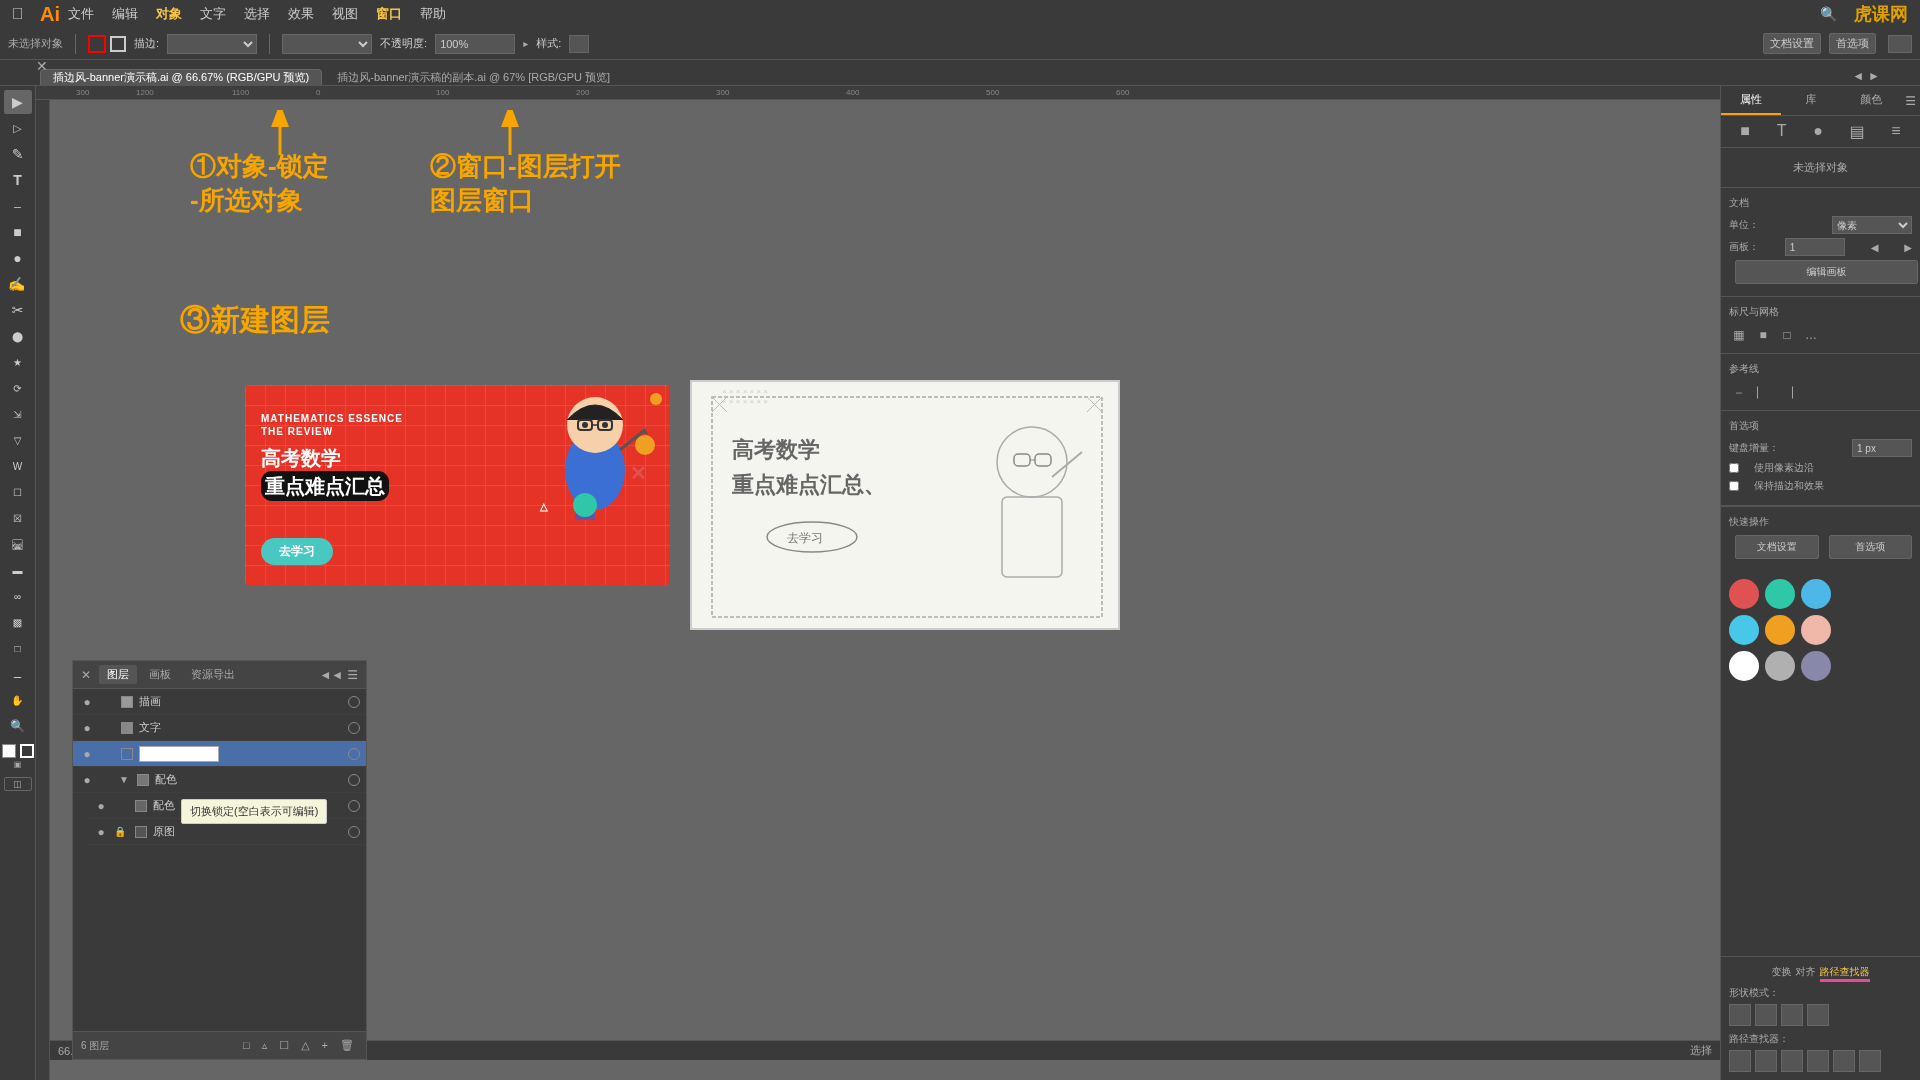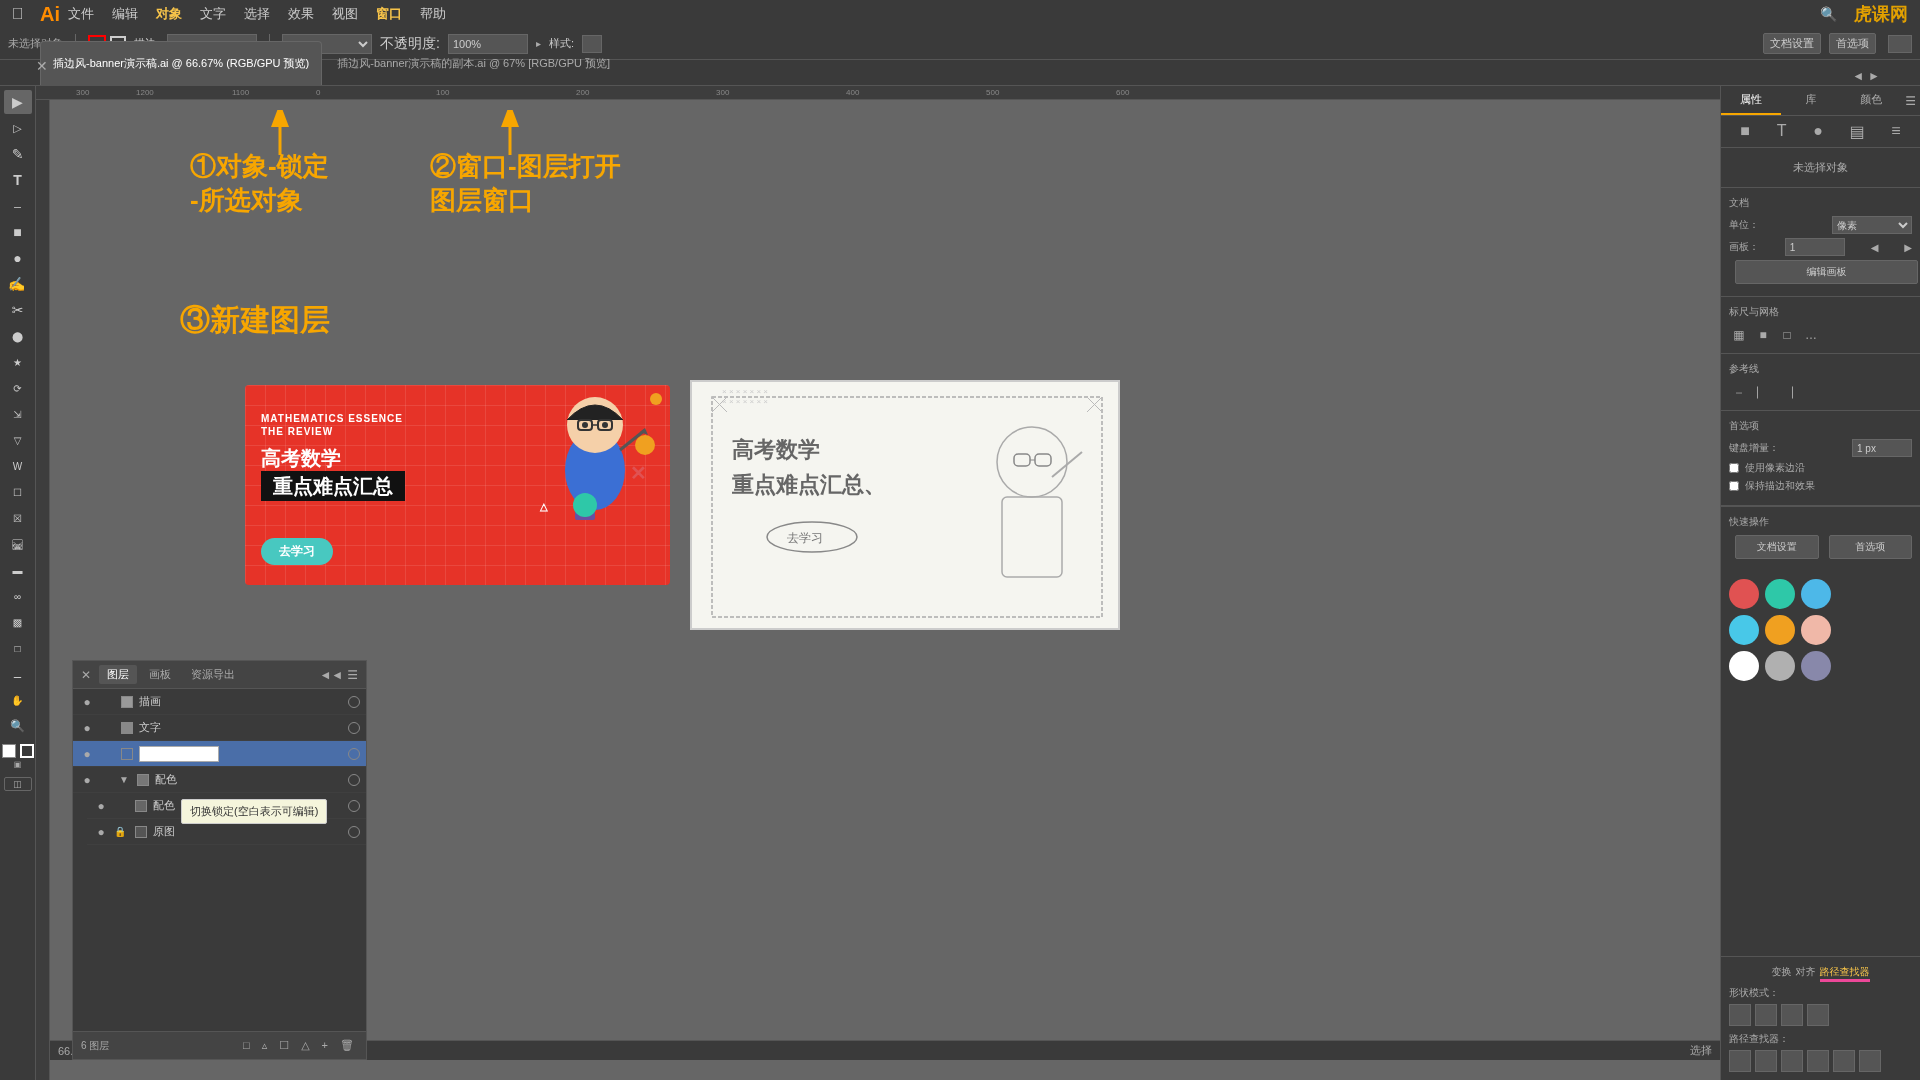--- a/index.html
+++ b/index.html
@@ -32,21 +32,21 @@
       width: 80px; height: 20px; background: #555; border: 1px solid #666;
       color: #ccc; font-size: 11px; padding: 0 4px;
     }
 
     
     #tabsbar {
       width: 100%; height: 26px; background: #3a3a3a;
       display: flex; align-items: flex-end; padding: 0 40px; border-bottom: 1px solid #555;
     }
     .tab {
-      padding: 14px 12px; font-size: 11px; color: #aaa; cursor: pointer;
+      padding: 0 12px; font-size: 11px; color: #aaa; cursor: pointer;
       border-top-left-radius: 4px; border-top-right-radius: 4px;
       border: 1px solid transparent; border-bottom: none; margin-right: 2px;
     }
     .tab.active { background: #555; color: #fff; border-color: #666; }
 
     
     #main-layout {
       display: flex; height: calc(1080px - 86px); position: relative;
     }
 
@@ -195,21 +195,21 @@
       display: flex; align-items: center; padding: 0 8px; gap: 4px; font-size: 10px; color: #aaa;
     }
     .layers-footer-btn { padding: 2px 4px; cursor: pointer; color: #aaa; font-size: 11px; }
 
     
     .tooltip-box {
       position: absolute; background: #f5f5dc; color: #333; font-size: 11px;
       padding: 4px 8px; border: 1px solid #ccc; border-radius: 2px; white-space: nowrap;
       z-index: 100; pointer-events: none;
     }
-    .checkbox-row { display: flex; align-items: center; gap: 6px; font-size: 10px; color: #aaa; margin-bottom: 4px; }
+    .checkbox-row { display: flex; align-items: center; gap: 15px; font-size: 10px; color: #aaa; margin-bottom: 4px; }
     .r-checkbox { width: 10px; height: 10px; }
     .quick-action-section { padding: 8px; border-top: 1px solid #555; }
     .quick-title { font-size: 10px; color: #aaa; margin-bottom: 6px; }
     .quick-btn-row { display: flex; gap: 4px; }
 
     
     #right-panel-bottom {
       padding: 8px; border-top: 1px solid #555; font-size: 10px; color: #aaa;
     }
   </style>
@@ -238,21 +238,21 @@
   <span style="font-size:11px; color:#aaa;">未选择对象</span>
   <span class="toolbar-sep"></span>
   <div style="display:flex;align-items:center;gap:2px;">
     <div style="width:18px;height:18px;border:2px solid #f00;background:transparent;"></div>
     <div style="width:16px;height:16px;border:2px solid #ccc;background:transparent;margin-left:2px;"></div>
   </div>
   <span style="font-size:11px;">描边:</span>
   <select class="toolbar-input" style="width:90px;"></select>
   <span class="toolbar-sep"></span>
   <select class="toolbar-input" style="width:90px;"></select>
-  <span style="font-size:14px;">不透明度:</span>
+  <span style="font-size:11px;">不透明度:</span>
   <input class="toolbar-input" type="text" value="100%" style="">
   <span style="color:#aaa;font-size:10px;">▸</span>
   <span style="font-size:11px;">样式:</span>
   <div style="width:20px;height:18px;background:#555;border:1px solid #666;"></div>
   <div style="flex:1;"></div>
   <button class="toolbar-btn">文档设置</button>
   <button class="toolbar-btn">首选项</button>
   <div style="width:24px;height:18px;background:#555;border:1px solid #666;margin-left:4px;"></div>
 </div>
 
@@ -372,21 +372,21 @@
 
       <div id="banner-red">
         <div class="banner-grid-lines"></div>
         <div class="banner-math-text">
           <div style="font-size:10px;letter-spacing:1px;font-weight:bold;color:#fff;">MATHEMATICS ESSENCE</div>
           <div style="font-size:10px;letter-spacing:1px;font-weight:bold;color:#fff;margin-top:2px;">THE REVIEW</div>
         </div>
         <div style="position:absolute;top:60px;left:16px;color:#fff;font-size:20px;font-weight:900;line-height:1.3;">
           <div>高考数学</div>
           <div style="display:flex;align-items:center;gap:4px;">
-            <span style="background:#111;padding:2px 12px;">重点难点汇总</span>
+            <span style="background:#111;padding:2px 4px;border-radius:11px;">重点难点汇总</span>
           </div>
         </div>
         <div style="position:absolute;bottom:20px;left:16px;background:#48c8c0;color:#fff;font-size:12px;font-weight:bold;padding:5px 18px;border-radius:20px;">去学习</div>
 
         <div style="position:absolute;right:10px;top:5px;width:130px;height:185px;">
           
           <svg width="130" height="185" viewBox="0 0 130 185">
 
             <ellipse cx="65" cy="80" rx="30" ry="40" fill="#3b6fd4"></ellipse>
 

